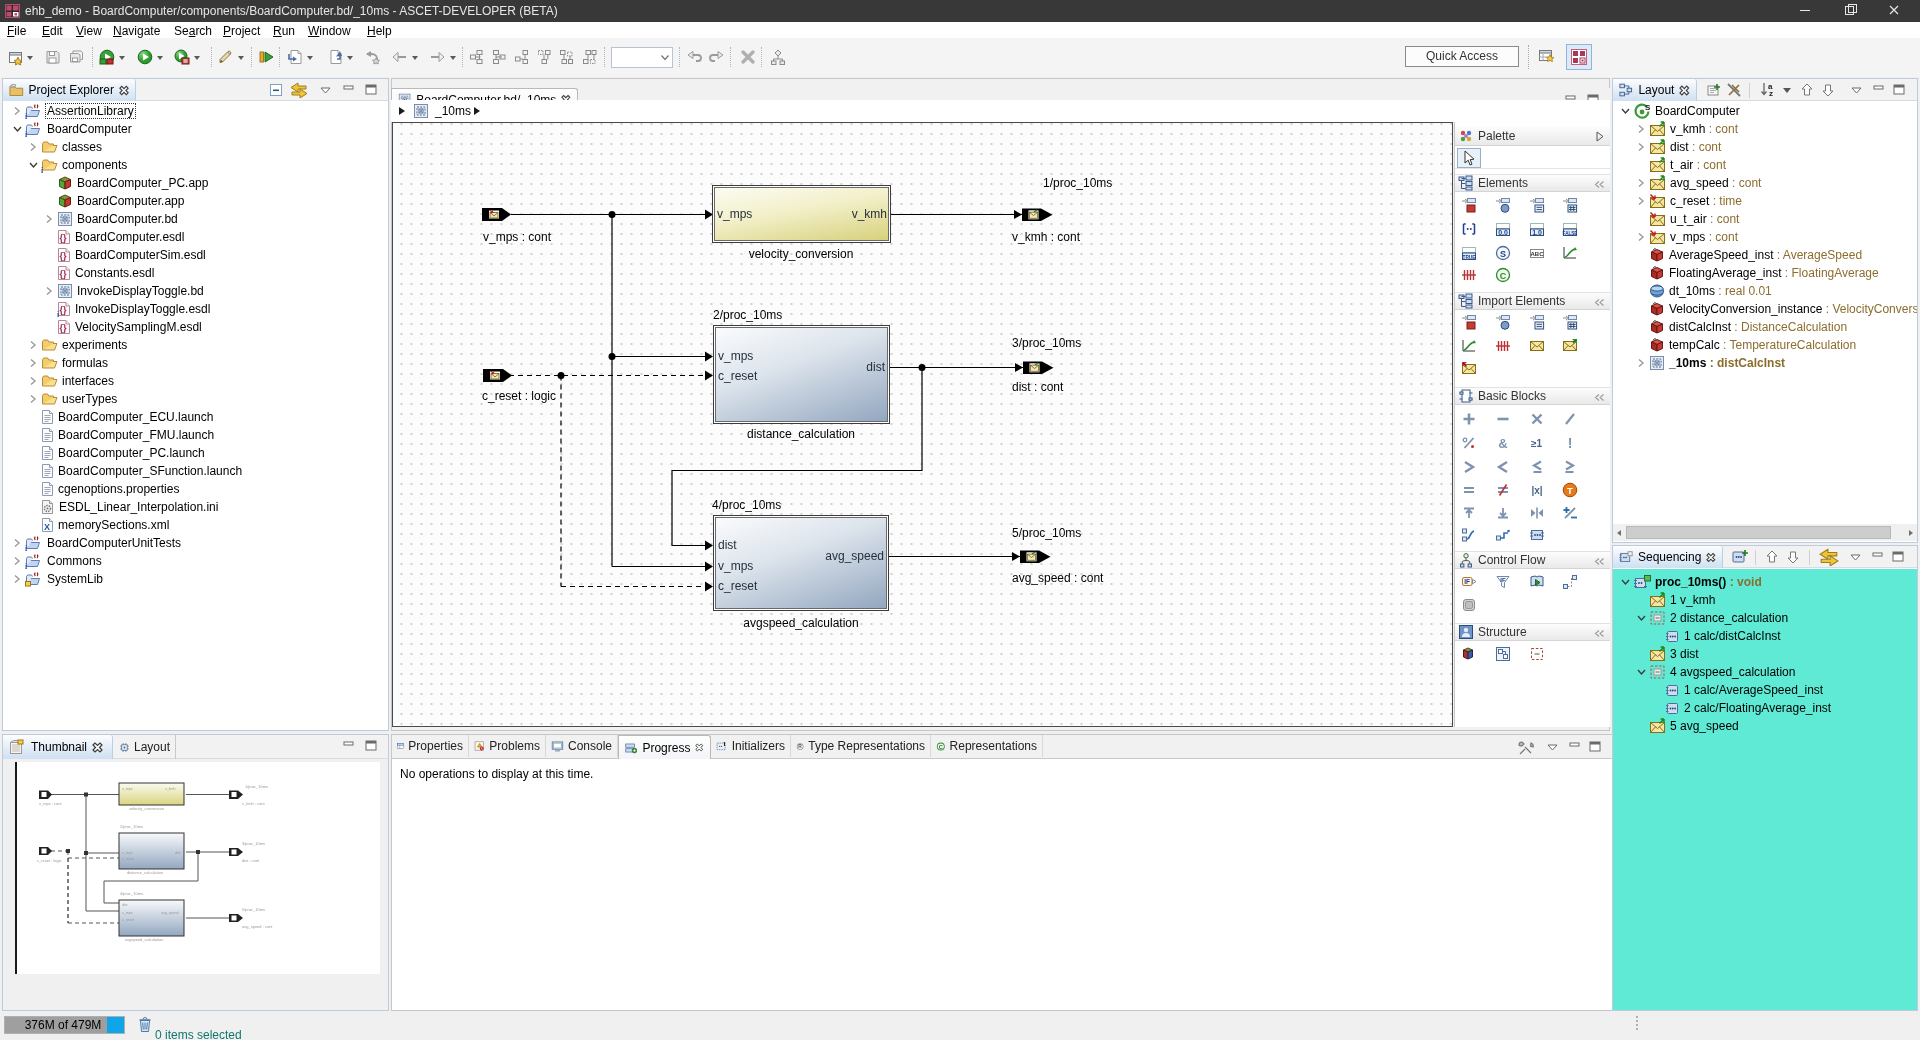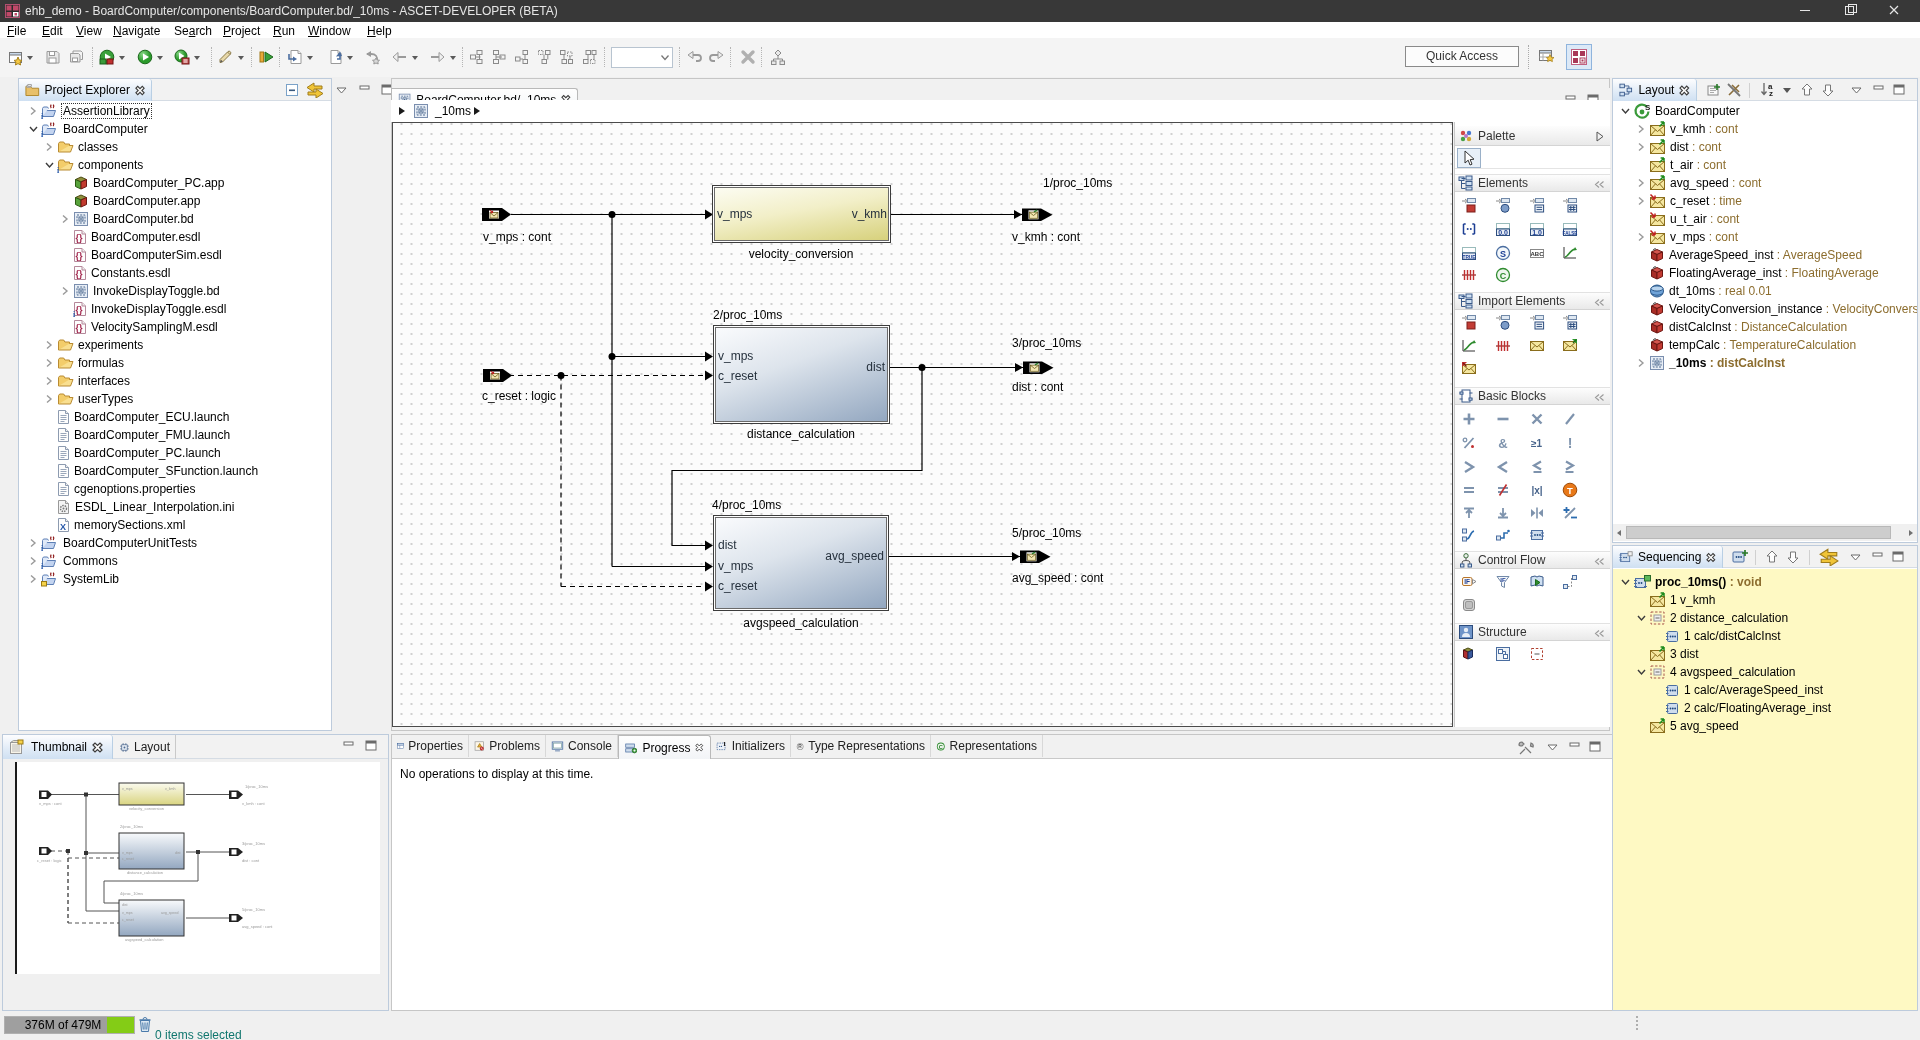--- a/index.html
+++ b/index.html
@@ -246,21 +246,21 @@
     <svg class="tbi" style="left:1571px;top:11px" width="16" height="16" viewBox="0 0 16 16">
       <rect x="0.5" y="0.5" width="15" height="15" fill="#fff" stroke="#c06080"></rect>
       <rect x="2" y="2" width="5" height="5" fill="#a83858"></rect>
       <rect x="9" y="2" width="5" height="5" fill="#a83858"></rect>
       <rect x="2" y="9" width="5" height="5" fill="#a83858"></rect>
       <rect x="9" y="9" width="5" height="5" fill="#fff" stroke="#a83858"></rect>
       <rect x="10.5" y="10.5" width="2" height="2" fill="#a83858"></rect>
     </svg>
   </div>
 
-<div id="pexp" class="panel" style="left:18px;top:78px;width:314px;height:653px">
+<div id="pexp" class="panel" style="left:2px;top:78px;width:387px;height:653px">
   <div class="phead">
     <div class="ptab" style="width:133px">
       <svg width="16" height="15" viewBox="0 0 16 15">
           <path d="M1 3 h5 l1.5 2 H15 v8 H1 z" fill="#e8c06a" stroke="#ad8324"></path>
           <path d="M2 2 h4 v2 h-4 z" fill="#f7f7f7" stroke="#999"></path>
           <path d="M3 1 h4 v2 h-4 z" fill="#f7f7f7" stroke="#999"></path>
         </svg>
       <span>Project Explorer</span>
         <svg width="11" height="11" viewBox="0 0 11 11">
           <path d="M1 3 L3 1 L5.5 3.5 L8 1 L10 3 L7.5 5.5 L10 8 L8 10 L5.5 7.5 L3 10 L1 8 L3.5 5.5 Z" fill="#fdfdfd" stroke="#3c3c3c" stroke-width="1.2"></path>
@@ -1358,21 +1358,21 @@
         <path d="M1 1 h9 l-4.5 5 z" fill="#fff" stroke="#6b6b6b"></path>
       </svg>
     <svg class="hbtn" style="left:259px;top:6px" width="12" height="10">
         <rect x="1" y="1" width="9" height="3" fill="#fff" stroke="#6b6b6b"></rect>
       </svg>
     <svg class="hbtn" style="left:279px;top:5px" width="13" height="12">
         <rect x="1" y="1" width="10" height="9" fill="#fff" stroke="#6b6b6b"></rect>
         <rect x="1" y="1" width="10" height="2.5" fill="#6b6b6b"></rect>
       </svg>
   </div>
-  <div id="seqtree" style="position:absolute;left:0;top:23px;right:0;bottom:0;background:#fef9c3;overflow:hidden">
+  <div id="seqtree" style="position:absolute;left:0;top:23px;right:0;bottom:0;background:#5eead4;overflow:hidden">
 <div class="trow" style="top:4px;left:4px">
         <svg width="16" height="18" class="arrowc" style="flex:0 0 16px">
           <path d="M5 7 L8.5 11 L12 7" fill="none" stroke="#3c3c3c" stroke-width="1.4"></path>
         </svg>
         <svg class="ticon" width="18" height="17" viewBox="0 0 18 17">
           <rect x="2.5" y="4.5" width="10" height="9" fill="#cfdded" stroke="#4a6da0"></rect>
           <path d="M1 6.5 h3 M1 9.5 h3 M1 12.5 h3 M11 6.5 h3 M11 12.5 h3" stroke="#4a6da0"></path>
           <circle cx="6" cy="9" r="0.9" fill="#204a80"></circle>
           <circle cx="8.5" cy="9" r="0.9" fill="#204a80"></circle>
           <rect x="11.5" y="1.5" width="6" height="5.5" fill="#5cb85c" stroke="#2a6b2a"></rect>
@@ -1455,21 +1455,21 @@
           <rect x="1.5" y="4.5" width="14" height="10" fill="#f5e7a0" stroke="#8a6d1c"></rect>
           <path d="M1.5 4.5 L8.5 10.5 L15.5 4.5 M1.5 14.5 L6.5 8.8 M15.5 14.5 L10.5 8.8" stroke="#8a6d1c" fill="none"></path>
           <path d="M10.5 5.5 L15 1 M15 1 h-3.4 M15 1 v3.4" stroke="#1c8b1c" stroke-width="1.5" fill="none"></path>
         </svg>
         <span>5 avg_speed</span>
       </div>
   </div>
 </div>
 
 <div id="statusbar" style="position:absolute;left:0;top:1012px;width:1920px;height:28px;background:#f0f0f0;font-size:12px">
-  <div style="position:absolute;left:4px;top:4px;width:131px;height:18px;background:#84cc16;border:1px solid #b0b0b0">
+  <div style="position:absolute;left:4px;top:4px;width:121px;height:18px;background:#0ea5e9;border:1px solid #b0b0b0">
     <div style="position:absolute;left:0;top:0;width:102px;height:16px;background:#9f9f9f"></div>
     <div style="position:absolute;left:0;top:1px;width:116px;text-align:center;color:#000">376M of 479M</div>
   </div>
   <svg style="position:absolute;left:138px;top:4px" width="14" height="17" viewBox="0 0 14 17">
       <path d="M2.5 4.5 h9 l-1 11 h-7 z" fill="#dce8f2" stroke="#4a7aaa"></path>
       <path d="M1.5 4 h11" stroke="#4a7aaa" stroke-width="1.5"></path>
       <path d="M5 3.5 q0 -2 2 -2 q2 0 2 2" fill="none" stroke="#4a7aaa"></path>
       <path d="M4.7 6.5 l0.6 7 M7 6.5 v7 M9.3 6.5 l-0.6 7" stroke="#4a7aaa"></path>
     </svg>
   <div style="position:absolute;left:155px;top:16px;color:#0f766e">0 items selected</div>

